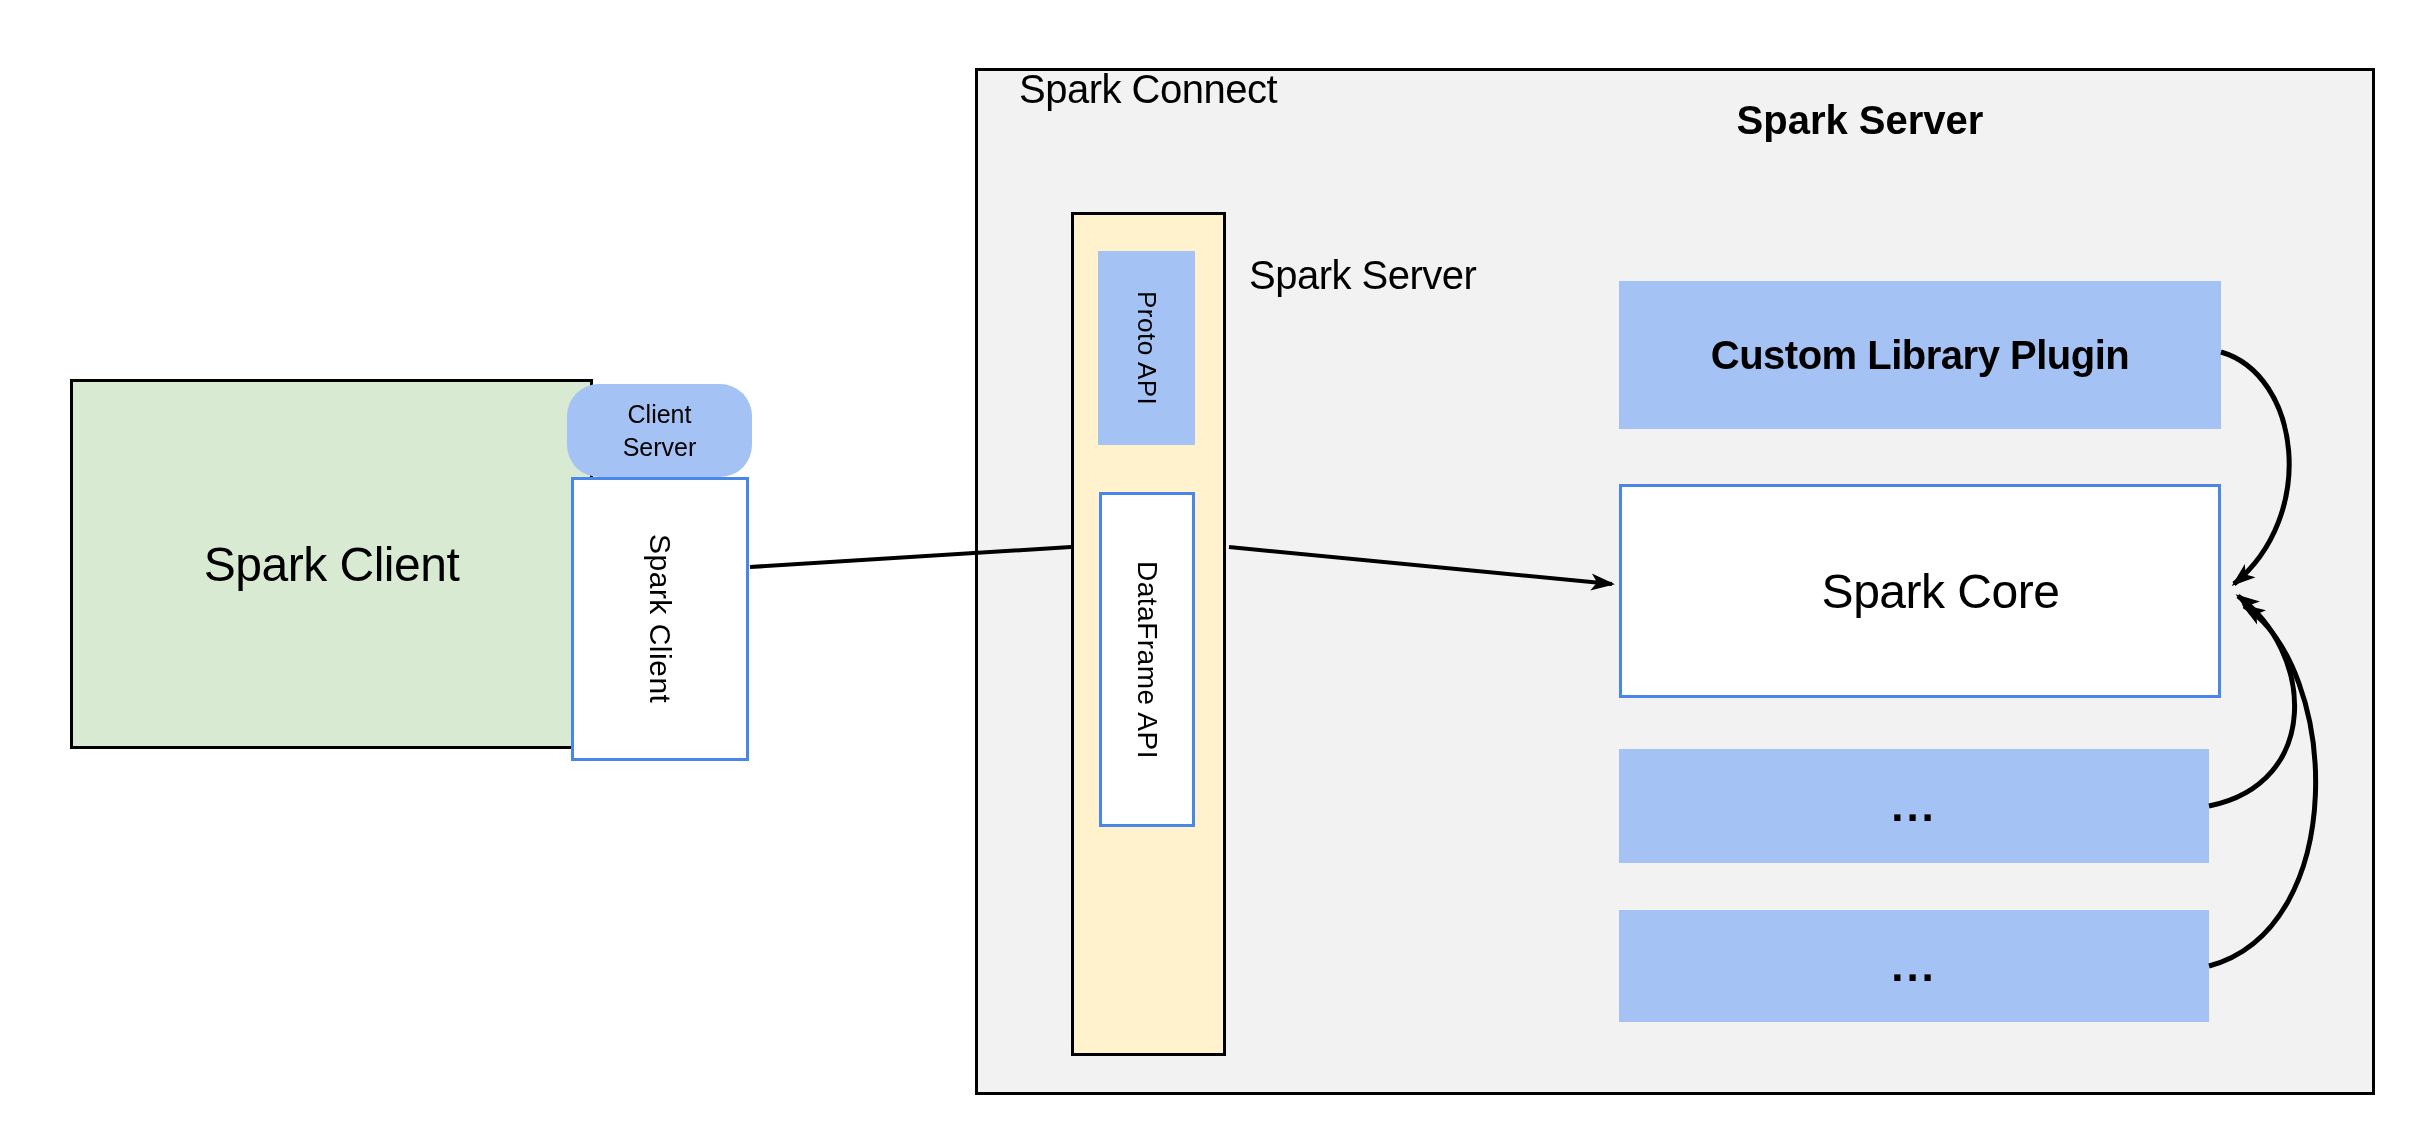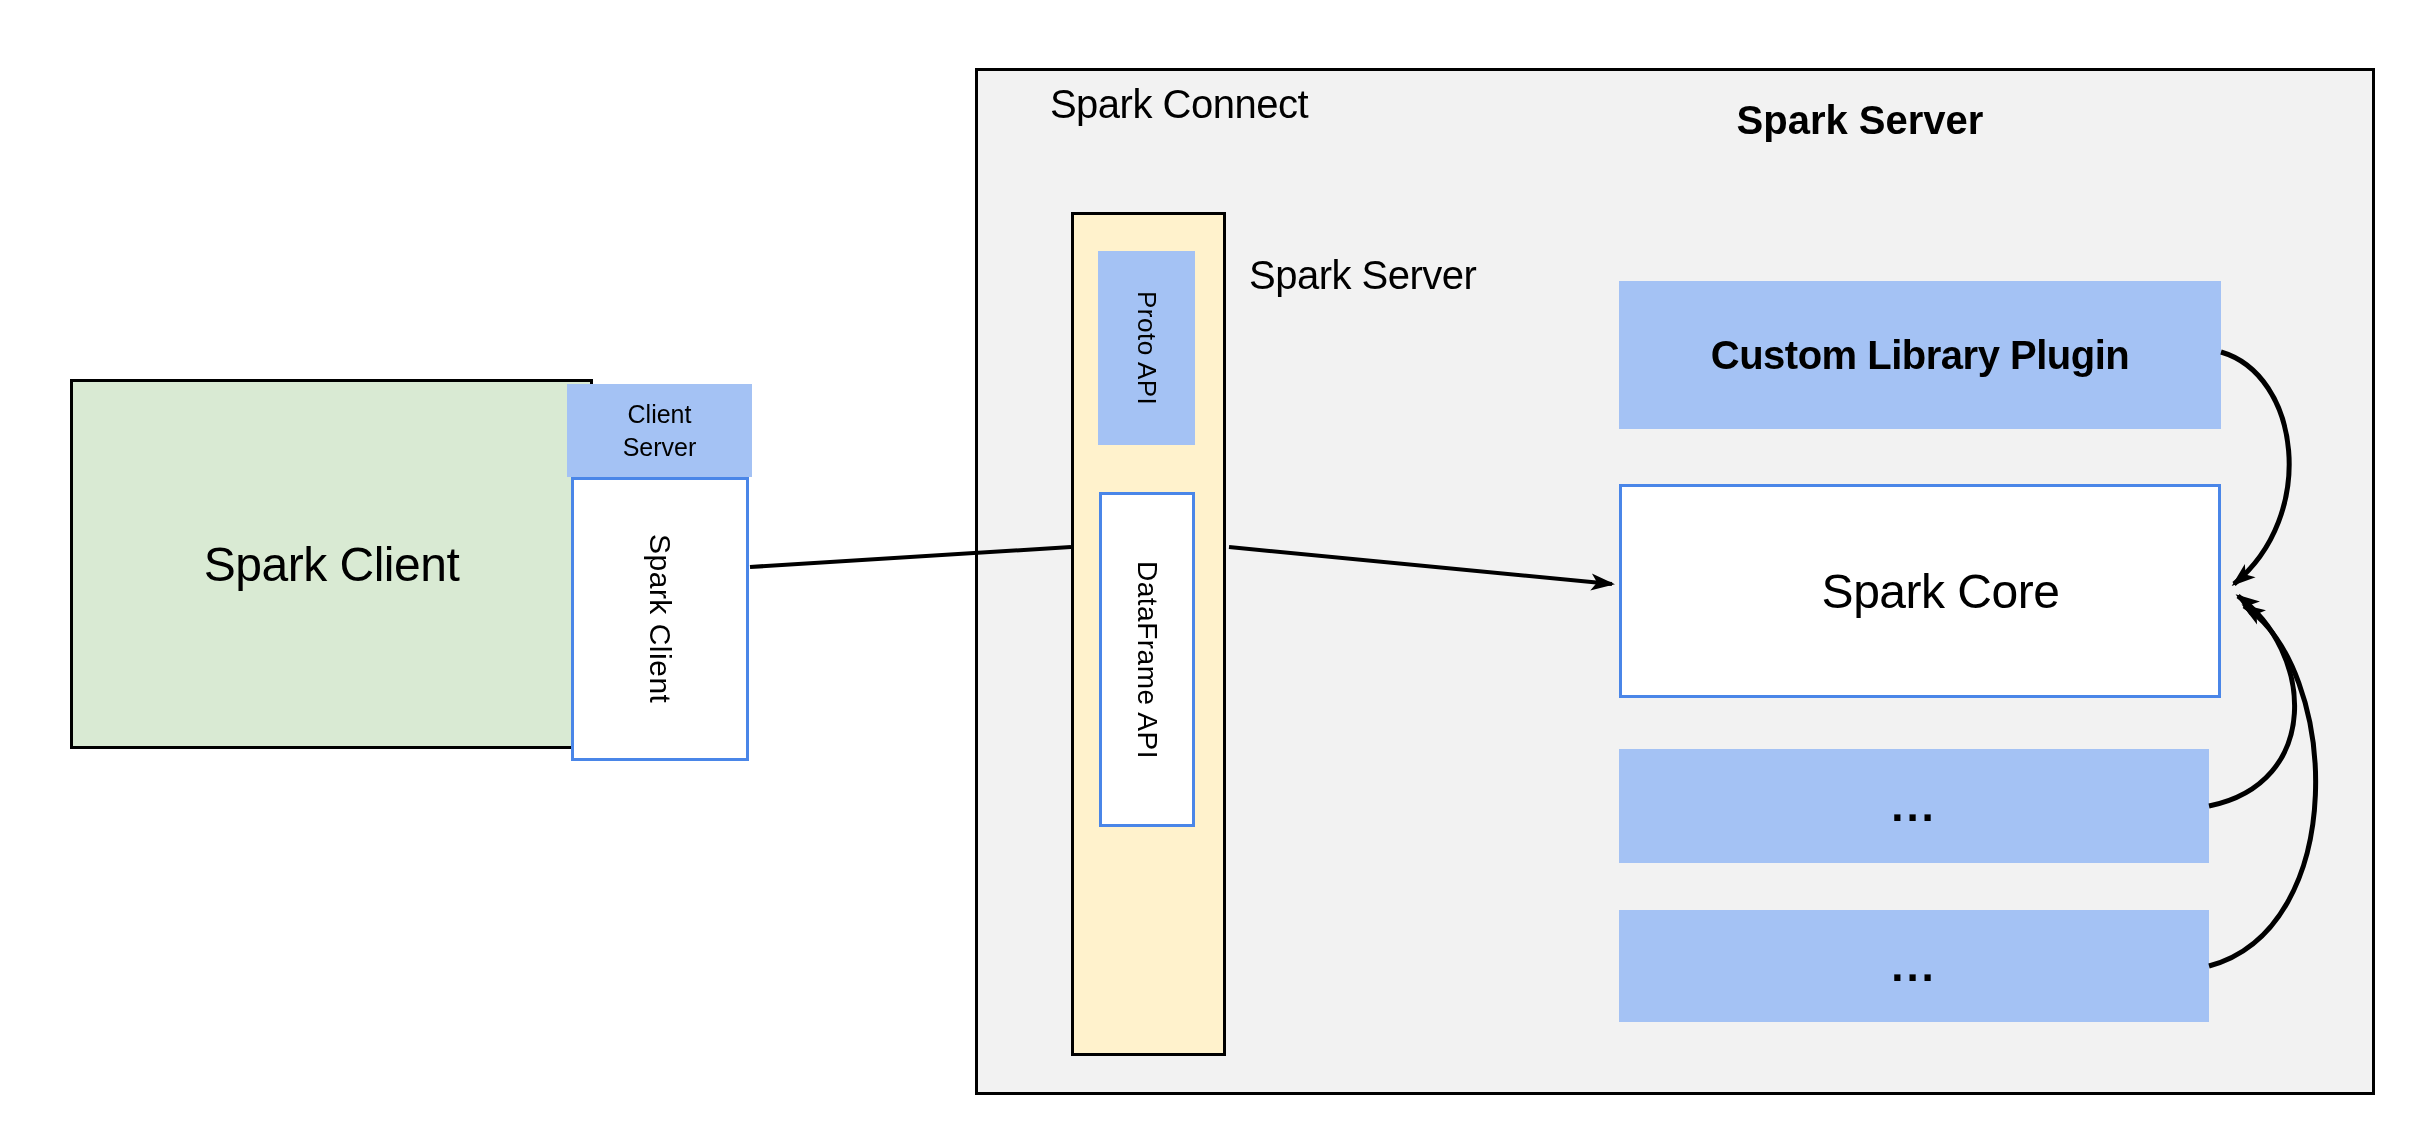--- a/index.html
+++ b/index.html
@@ -23,36 +23,36 @@
   .green-box{
     left:70px;top:379px;width:523px;height:370px;
     background:var(--client-app-fill);border:3px solid var(--line-color);
     z-index:1;text-align:center;flex-direction:column;
     font-size:48px;line-height:67px;
   }
   .client-package{
     left:567px;top:384px;width:185px;height:93px;
     background:var(--accent-blue-fill);z-index:3;
     flex-direction:column;text-align:center;
-    font-size:25px;line-height:33px;
+    font-size:25px;line-height:33px;border-radius:32px;
   }
   .spark-client-box{
     left:571px;top:477px;width:178px;height:284px;
     background:#fff;border:3px solid var(--accent-blue-border);z-index:2;
   }
   .vtext{writing-mode:vertical-rl;letter-spacing:0.5px;}
   .spark-client-box .vtext{font-size:30px;}
 
   
   .gray-container{
     left:975px;top:68px;width:1400px;height:1027px;
     background:var(--server-fill);border:3px solid var(--line-color);z-index:0;
   }
   .connect-api-label{
-    left:988px;top:76px;width:320px;text-align:right;
+    left:988px;top:61px;width:320px;text-align:center;
     font-size:40px;line-height:56px;z-index:2;
   }
   .yellow-column{
     left:1071px;top:212px;width:155px;height:844px;
     background:var(--api-column-fill);border:3px solid var(--line-color);z-index:2;
   }
   .proto-api{
     left:1098px;top:251px;width:97px;height:194px;
     background:var(--accent-blue-fill);z-index:3;font-size:26px;
   }

